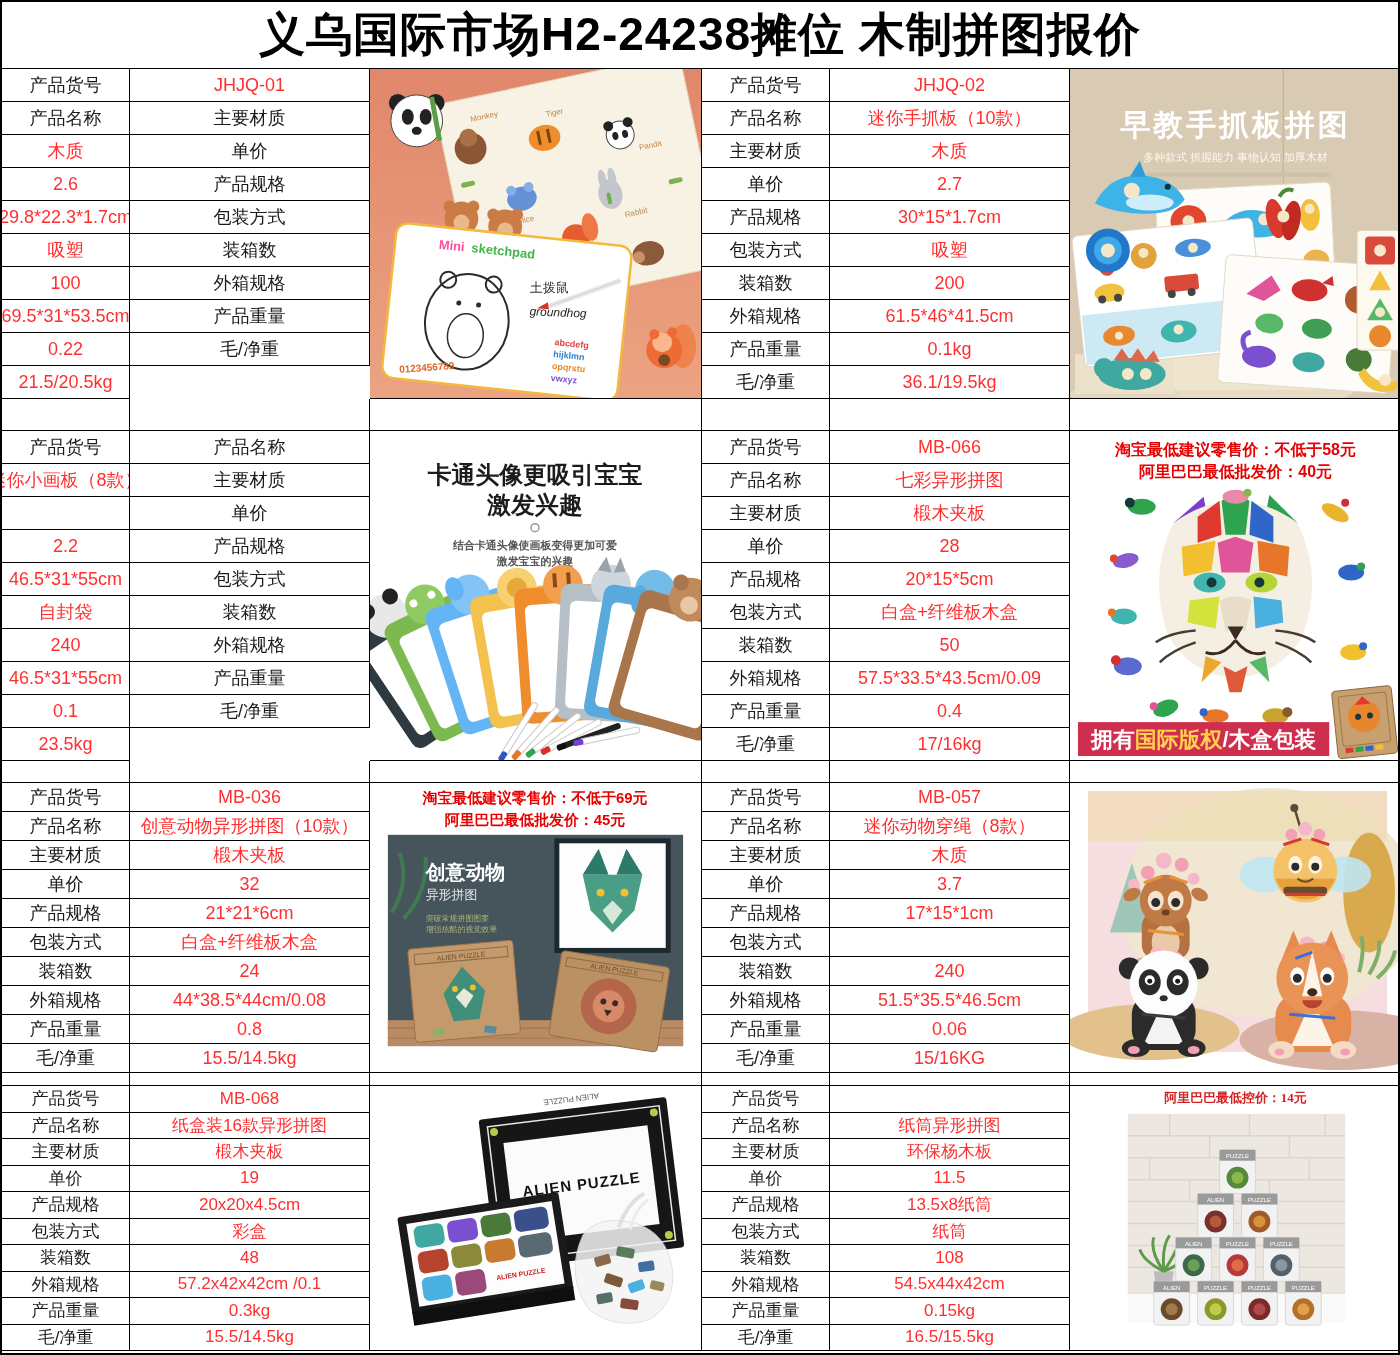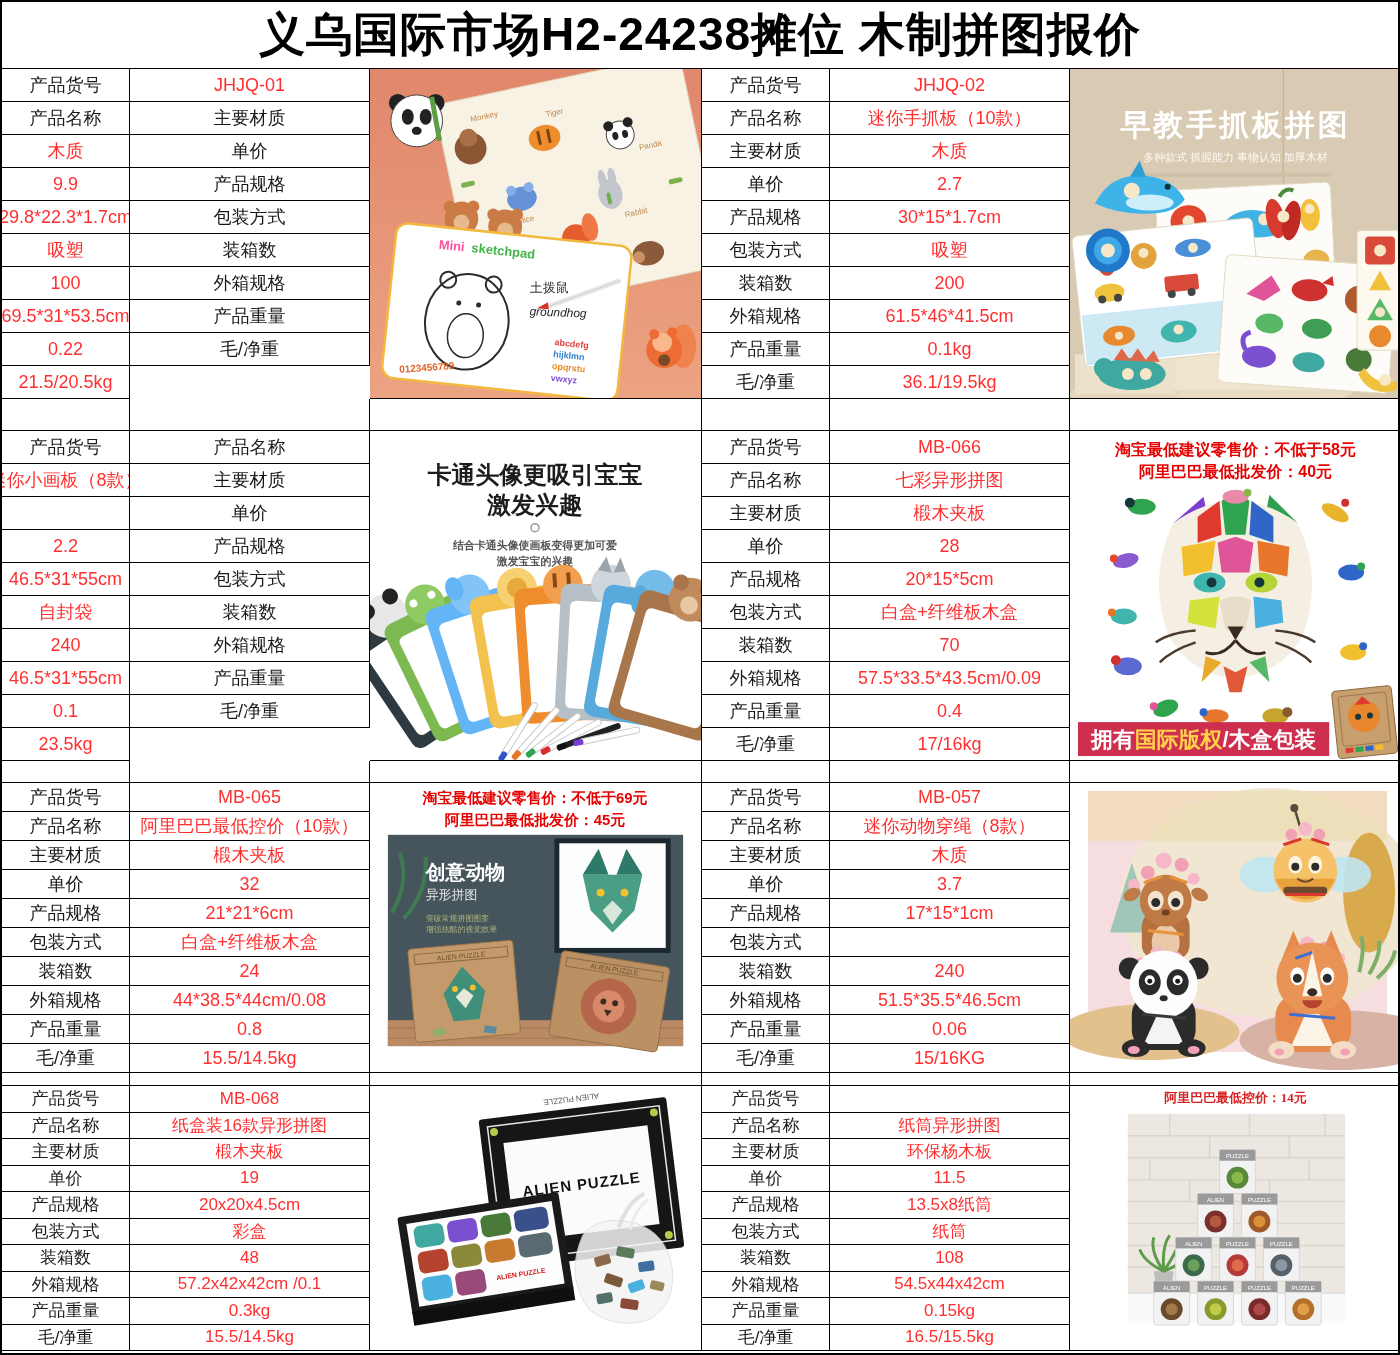--- a/index.html
+++ b/index.html
@@ -126,21 +126,21 @@
               <circle cx="304" cy="264" r="5" fill="#ed6b35"></circle>
           </g>
         </svg>
       </div>
     <div class="cell lab">产品货号</div>
         <div class="cell val">JHJQ-01</div>
         <div class="cell lab">产品名称</div>
         <div class="cell lab">主要材质</div>
         <div class="cell val">木质</div>
         <div class="cell lab">单价</div>
-        <div class="cell val">9.9</div>
+        <div class="cell val">2.6</div>
         <div class="cell lab">产品规格</div>
         <div class="cell val">29.8*22.3*1.7cm</div>
         <div class="cell lab">包装方式</div>
         <div class="cell val">吸塑</div>
         <div class="cell lab">装箱数</div>
         <div class="cell val">100</div>
         <div class="cell lab">外箱规格</div>
         <div class="cell val">69.5*31*53.5cm</div>
         <div class="cell lab">产品重量</div>
         <div class="cell val">0.22</div>
@@ -475,21 +475,21 @@
         <div class="cell val">七彩异形拼图</div>
         <div class="cell lab">主要材质</div>
         <div class="cell val">椴木夹板</div>
         <div class="cell lab">单价</div>
         <div class="cell val">28</div>
         <div class="cell lab">产品规格</div>
         <div class="cell val">20*15*5cm</div>
         <div class="cell lab">包装方式</div>
         <div class="cell val">白盒+纤维板木盒</div>
         <div class="cell lab">装箱数</div>
-        <div class="cell val">70</div>
+        <div class="cell val">50</div>
         <div class="cell lab">外箱规格</div>
         <div class="cell val">57.5*33.5*43.5cm/0.09</div>
         <div class="cell lab">产品重量</div>
         <div class="cell val">0.4</div>
         <div class="cell lab">毛/净重</div>
         <div class="cell val">17/16kg</div>
       </div>
   </div>
   <div class="gaprow g2">
       <div></div>
@@ -544,23 +544,23 @@
               <circle cx="241" cy="224" r="28" fill="#b5654a"></circle>
               <circle cx="241" cy="224" r="16" fill="#d8896a"></circle>
               <circle cx="235" cy="220" r="3" fill="#3a2a22"></circle>
                 <circle cx="247" cy="220" r="3" fill="#3a2a22"></circle>
               <polygon points="237,228 245,228 241,234" fill="#3a2a22"></polygon>
             </g>
           </g>
         </svg>
       </div>
     <div class="cell lab">产品货号</div>
-        <div class="cell val">MB-065</div>
+        <div class="cell val">MB-036</div>
         <div class="cell lab">产品名称</div>
-        <div class="cell val">阿里巴巴最低控价（10款）</div>
+        <div class="cell val">创意动物异形拼图（10款）</div>
         <div class="cell lab">主要材质</div>
         <div class="cell val">椴木夹板</div>
         <div class="cell lab">单价</div>
         <div class="cell val">32</div>
         <div class="cell lab">产品规格</div>
         <div class="cell val">21*21*6cm</div>
         <div class="cell lab">包装方式</div>
         <div class="cell val">白盒+纤维板木盒</div>
         <div class="cell lab">装箱数</div>
         <div class="cell val">24</div>

